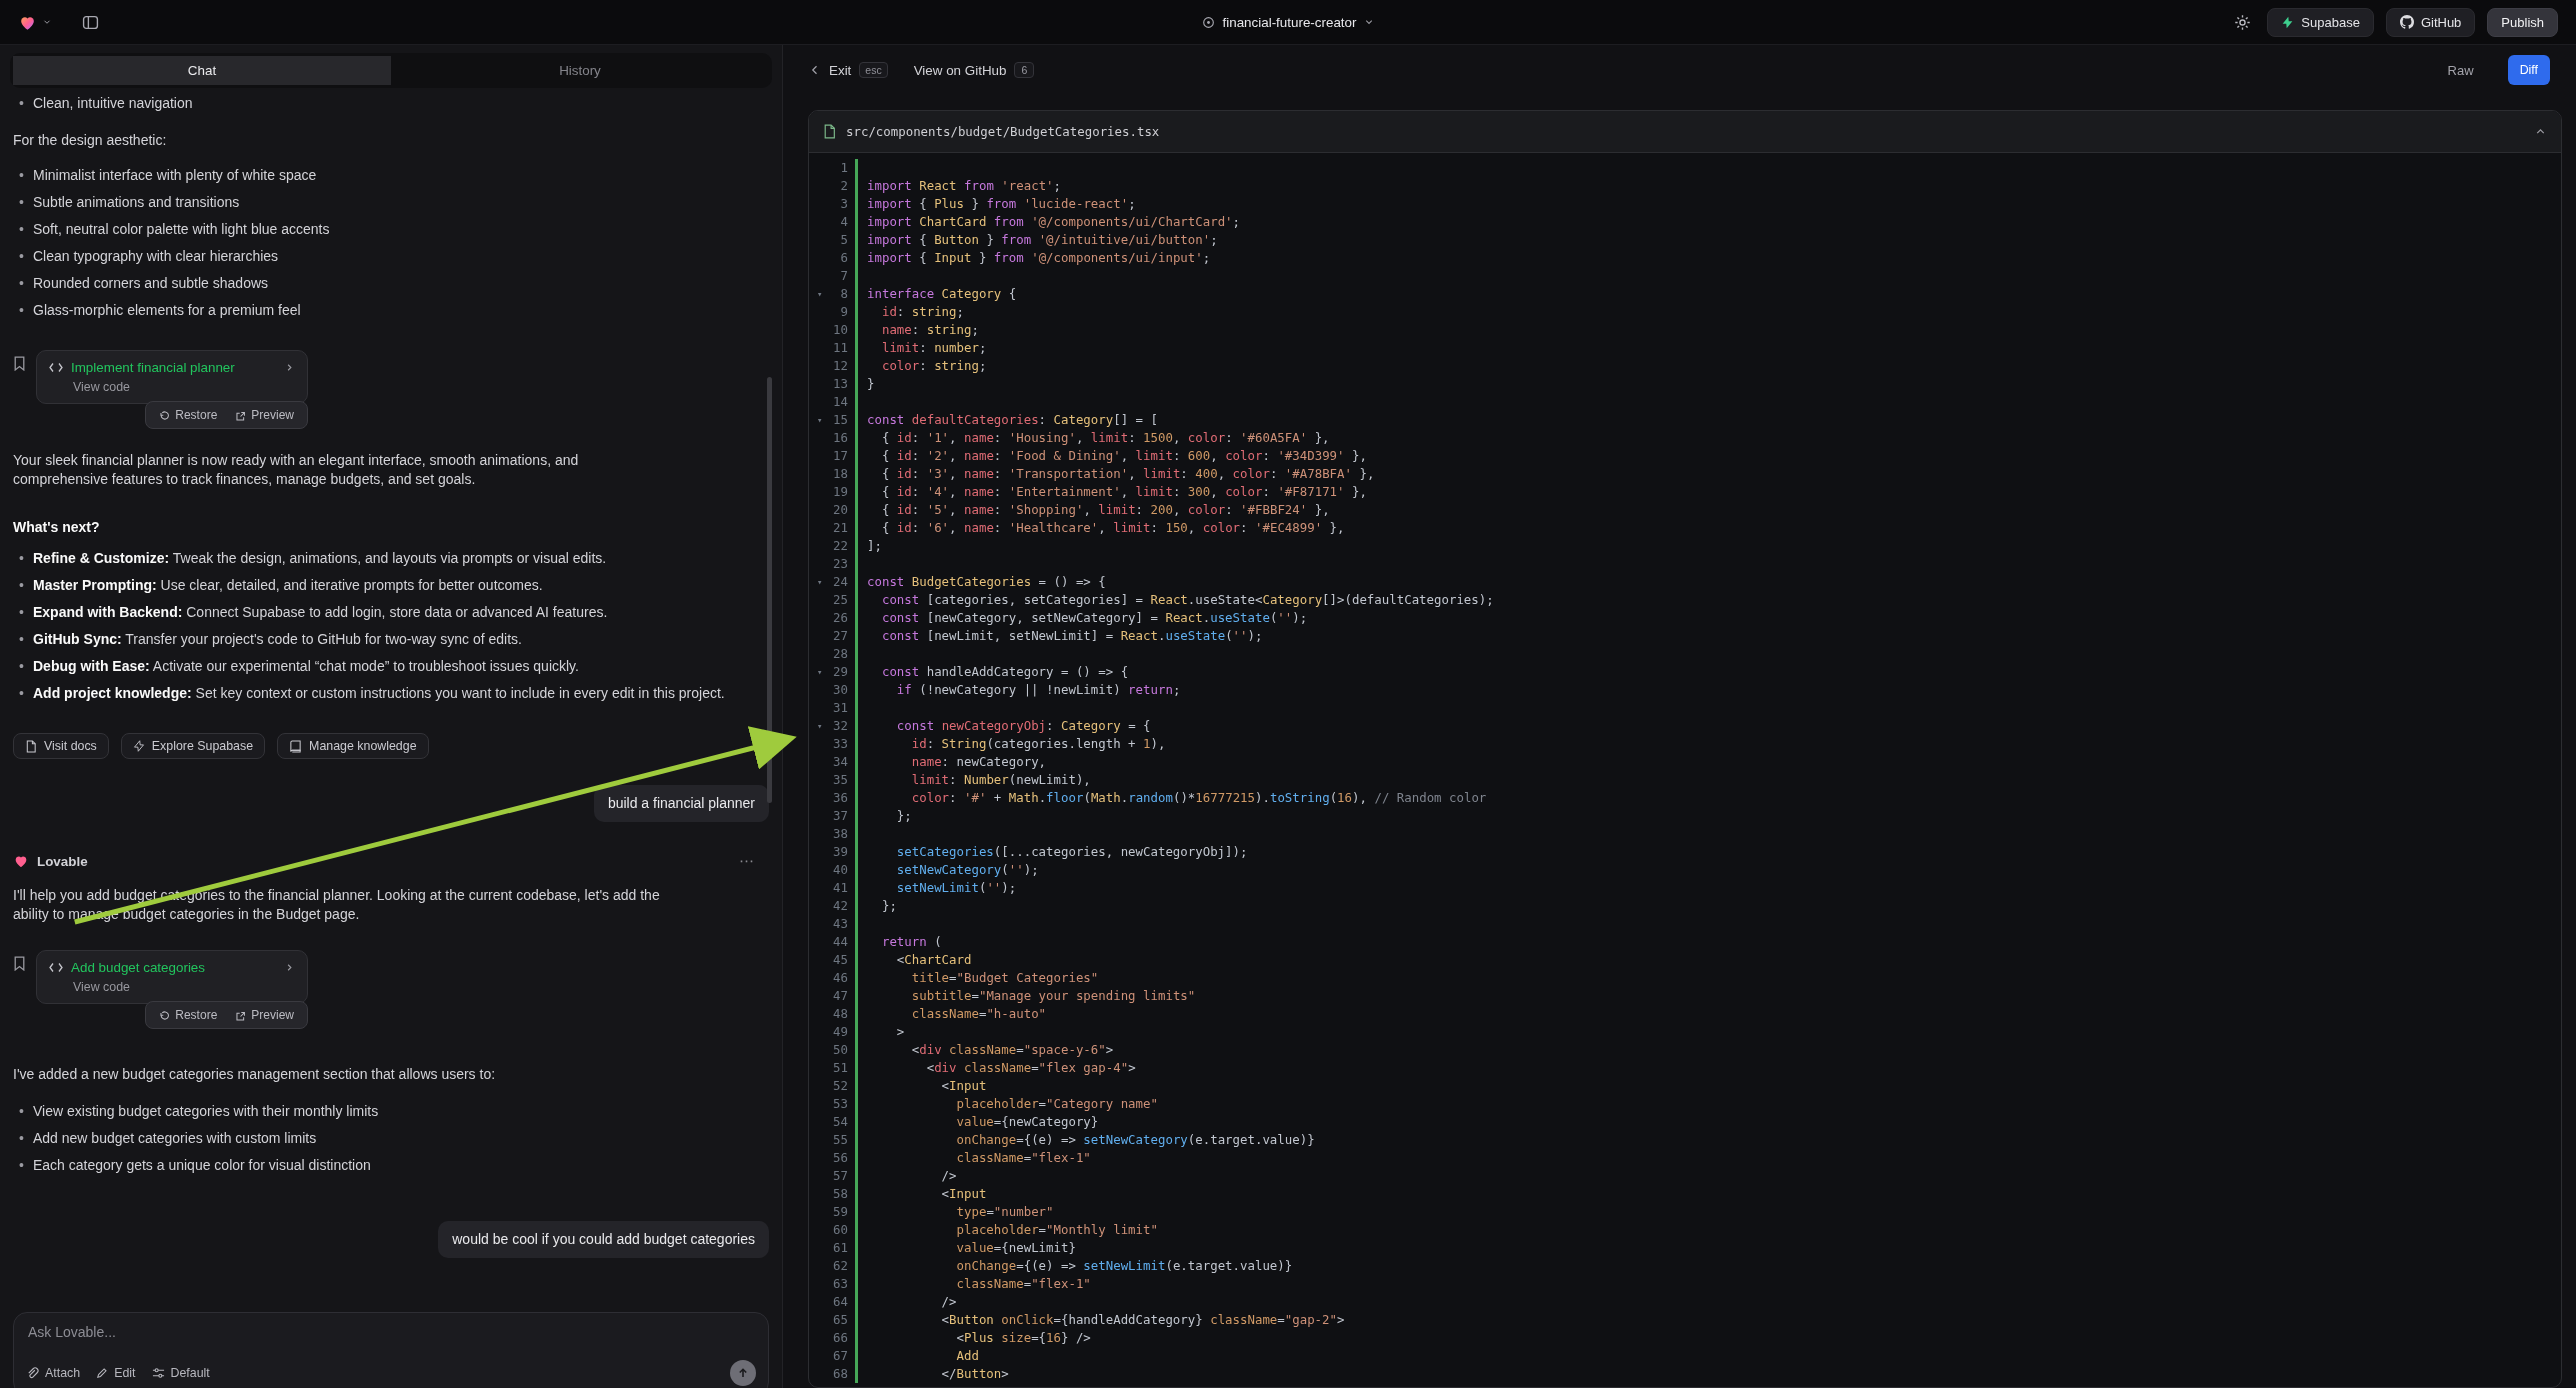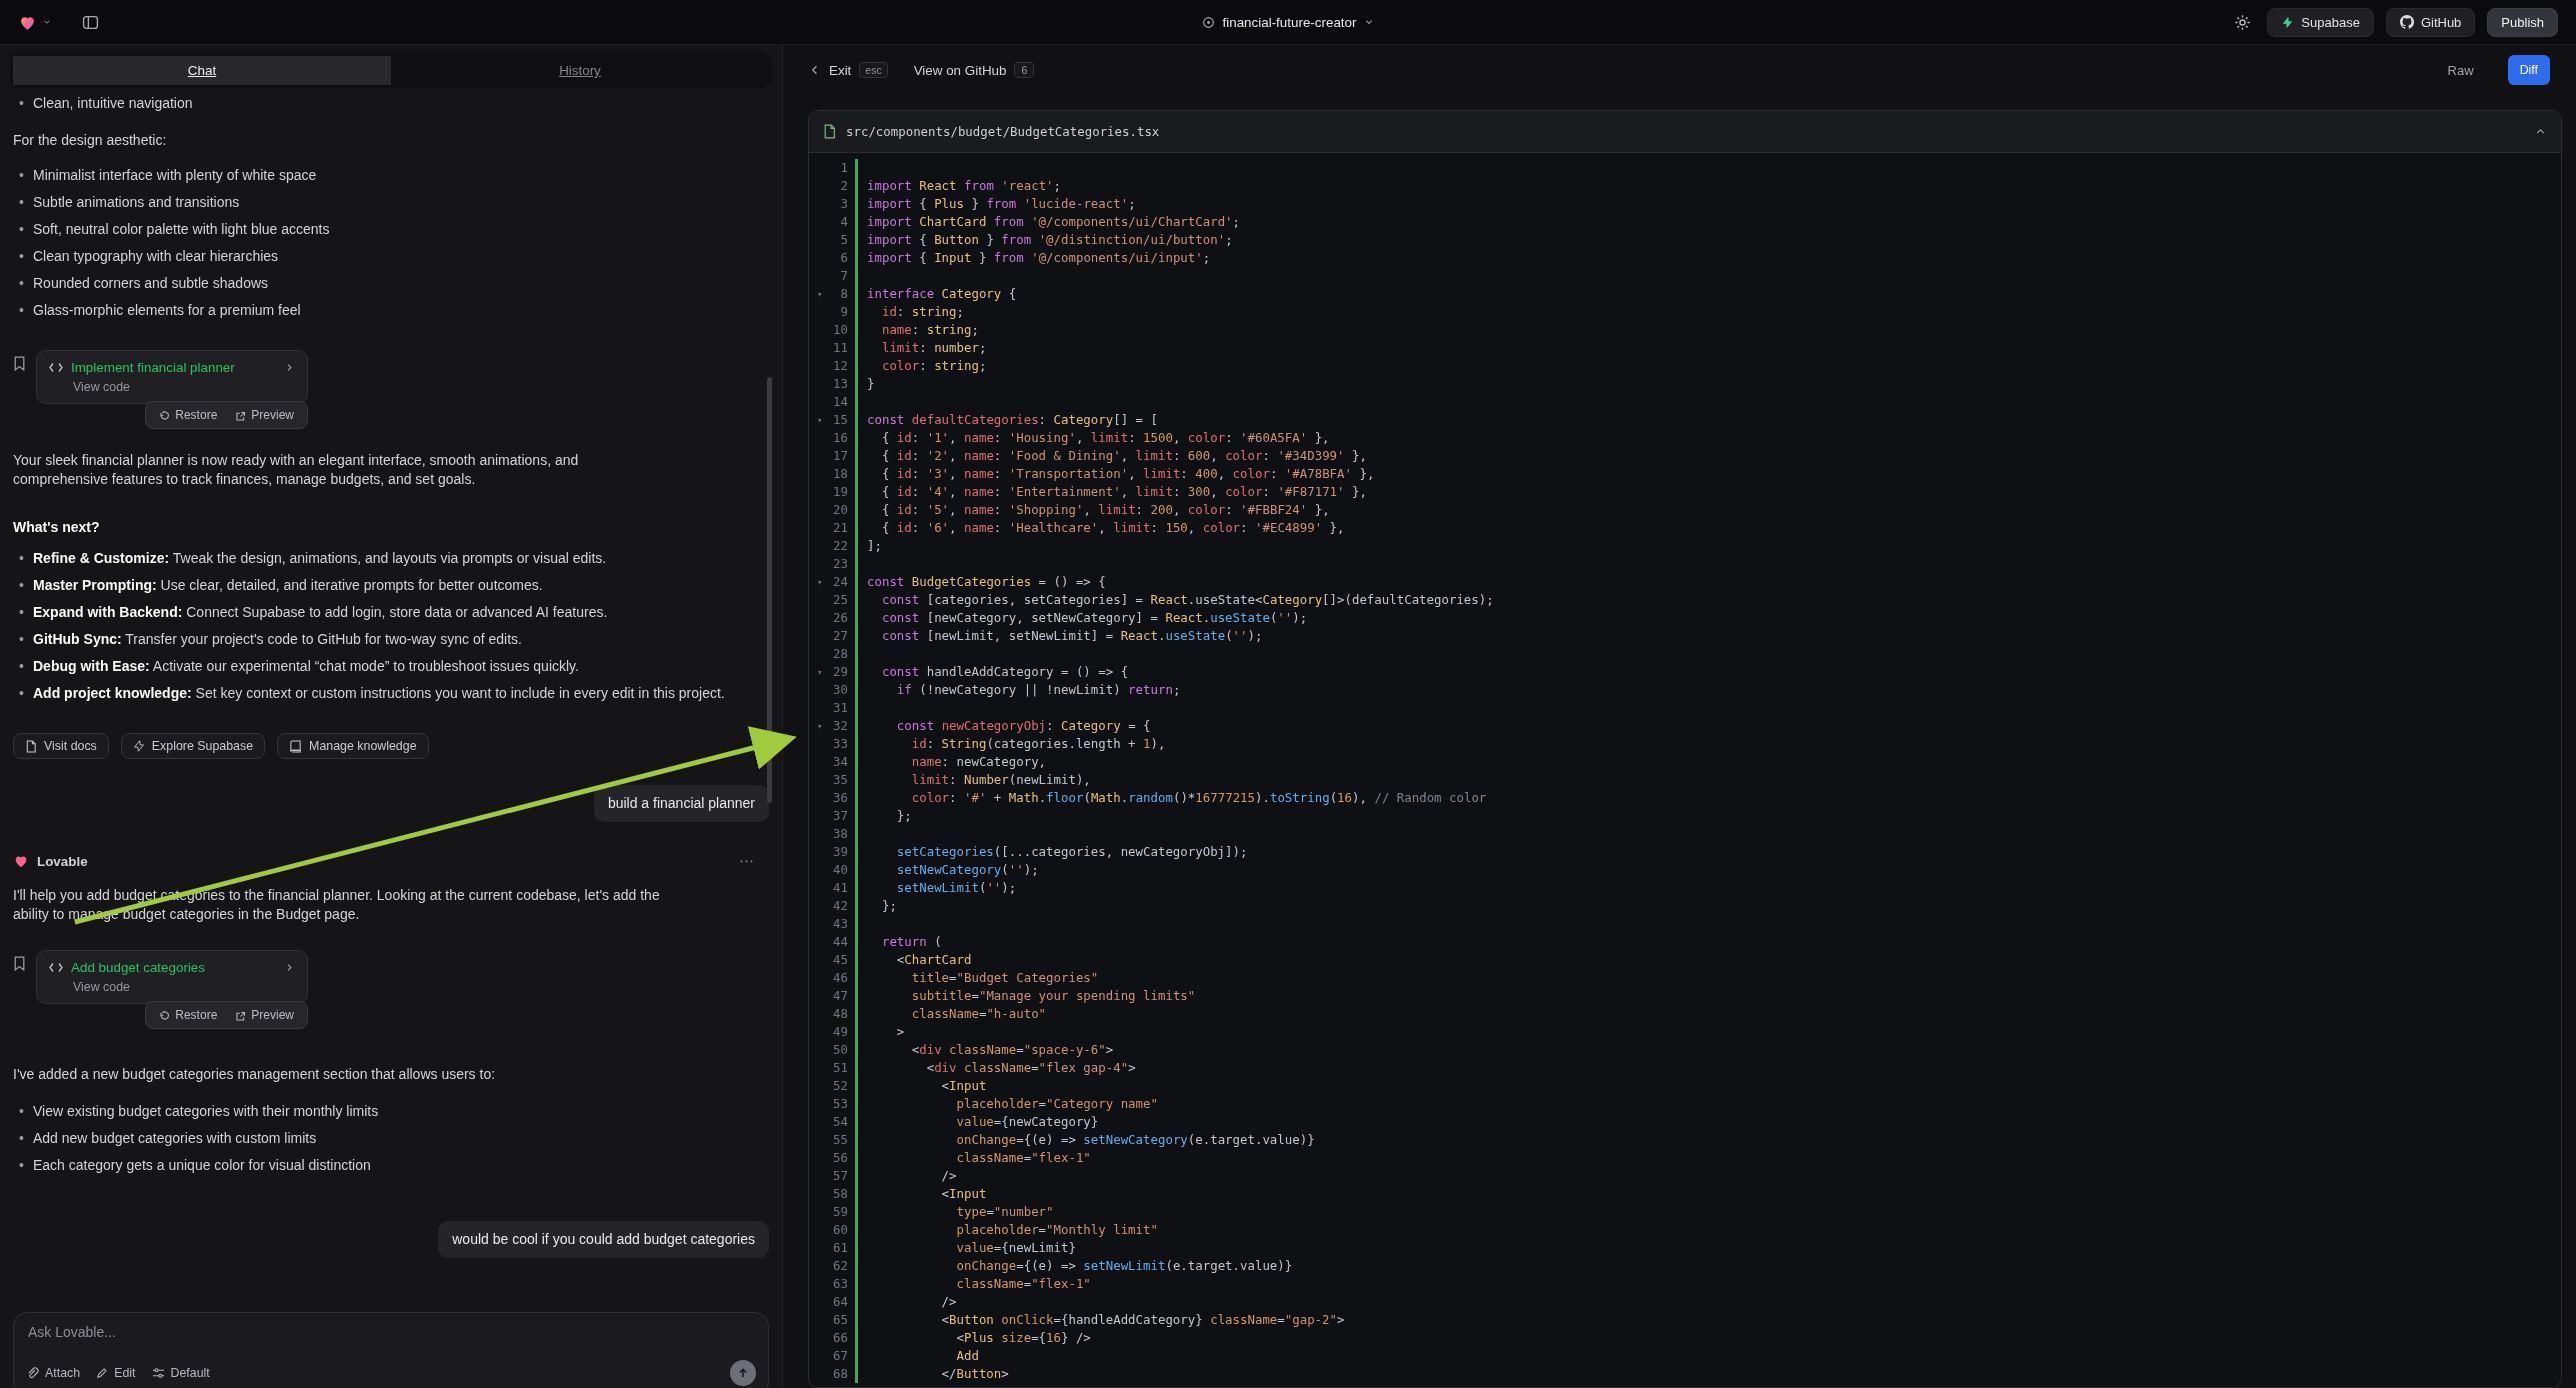--- a/index.html
+++ b/index.html
@@ -34,21 +34,21 @@
 
   
   .main{ display:flex; height:1343px; }
 
   
   .chat-panel{
     width:783px; min-width:783px; background:#151518; position:relative;
     display:flex; flex-direction:column; border-right:1px solid #232327;
   }
   .chat-tabs{ display:flex; margin:8px 10px 0 10px; background:#0f0f11; border-radius:10px; padding:3px; }
-  .chat-tab{ flex:1; text-align:center; font-size:13.4px; color:#84848b; padding:7px 0; border-radius:0;text-decoration:underline; }
+  .chat-tab{ flex:1; text-align:center; font-size:13.4px; color:#84848b; padding:7px 0; border-radius:0; }
   .chat-tab.active{ background:#28282c; color:#ebebee; }
 
   .chat-scroll{ flex:1; overflow:hidden; padding:6px 13px 0 13px; position:relative; }
 
   .msg{ font-size:14px; line-height:19px; color:#d4d4d9; max-width:657px; }
   ul.plain{ list-style:none; }
   ul.plain li{ position:relative; padding-left:20px; margin-bottom:8px; font-size:14px; line-height:19px; color:#d4d4d9; }
   ul.plain li::before{ content:"•"; position:absolute; left:6px; color:#9a9aa1; }
   ul.plain li strong{ color:#fafafa; font-weight:700; }
   .h-bold{ font-size:14px; font-weight:700; color:#fafafa; }
@@ -429,21 +429,21 @@
         <svg width="13" height="13" viewBox="0 0 16 16">
           <path d="M4 10l4-4 4 4" stroke="#9a9aa1" fill="none" stroke-width="1.6"></path>
         </svg>
       </div>
       <div class="code-body">
         <div id="code-lines">
             <div class="code-line"><span class="gutter">1</span><span class="diffbar"></span><span class="code"></span></div>
             <div class="code-line"><span class="gutter">2</span><span class="diffbar"></span><span class="code"><span class="tok-kw">import</span> <span class="tok-ty">React</span> <span class="tok-kw">from</span> <span class="tok-st">'react'</span>;</span></div>
             <div class="code-line"><span class="gutter">3</span><span class="diffbar"></span><span class="code"><span class="tok-kw">import</span> { <span class="tok-ty">Plus</span> } <span class="tok-kw">from</span> <span class="tok-st">'lucide-react'</span>;</span></div>
             <div class="code-line"><span class="gutter">4</span><span class="diffbar"></span><span class="code"><span class="tok-kw">import</span> <span class="tok-ty">ChartCard</span> <span class="tok-kw">from</span> <span class="tok-st">'@/components/ui/ChartCard'</span>;</span></div>
-            <div class="code-line"><span class="gutter">5</span><span class="diffbar"></span><span class="code"><span class="tok-kw">import</span> { <span class="tok-ty">Button</span> } <span class="tok-kw">from</span> <span class="tok-st">'@/distinction/ui/button'</span>;</span></div>
+            <div class="code-line"><span class="gutter">5</span><span class="diffbar"></span><span class="code"><span class="tok-kw">import</span> { <span class="tok-ty">Button</span> } <span class="tok-kw">from</span> <span class="tok-st">'@/intuitive/ui/button'</span>;</span></div>
             <div class="code-line"><span class="gutter">6</span><span class="diffbar"></span><span class="code"><span class="tok-kw">import</span> { <span class="tok-ty">Input</span> } <span class="tok-kw">from</span> <span class="tok-st">'@/components/ui/input'</span>;</span></div>
             <div class="code-line"><span class="gutter">7</span><span class="diffbar"></span><span class="code"></span></div>
             <div class="code-line"><span class="gutter"><span class="fold">▾</span>8</span><span class="diffbar"></span><span class="code"><span class="tok-kw">interface</span> <span class="tok-ty">Category</span> {</span></div>
             <div class="code-line"><span class="gutter">9</span><span class="diffbar"></span><span class="code">  <span class="tok-pr">id</span>: <span class="tok-ty">string</span>;</span></div>
             <div class="code-line"><span class="gutter">10</span><span class="diffbar"></span><span class="code">  <span class="tok-pr">name</span>: <span class="tok-ty">string</span>;</span></div>
             <div class="code-line"><span class="gutter">11</span><span class="diffbar"></span><span class="code">  <span class="tok-pr">limit</span>: <span class="tok-ty">number</span>;</span></div>
             <div class="code-line"><span class="gutter">12</span><span class="diffbar"></span><span class="code">  <span class="tok-pr">color</span>: <span class="tok-ty">string</span>;</span></div>
             <div class="code-line"><span class="gutter">13</span><span class="diffbar"></span><span class="code">}</span></div>
             <div class="code-line"><span class="gutter">14</span><span class="diffbar"></span><span class="code"></span></div>
             <div class="code-line"><span class="gutter"><span class="fold">▾</span>15</span><span class="diffbar"></span><span class="code"><span class="tok-kw">const</span> <span class="tok-pr">defaultCategories</span>: <span class="tok-ty">Category</span>[] = [</span></div>

